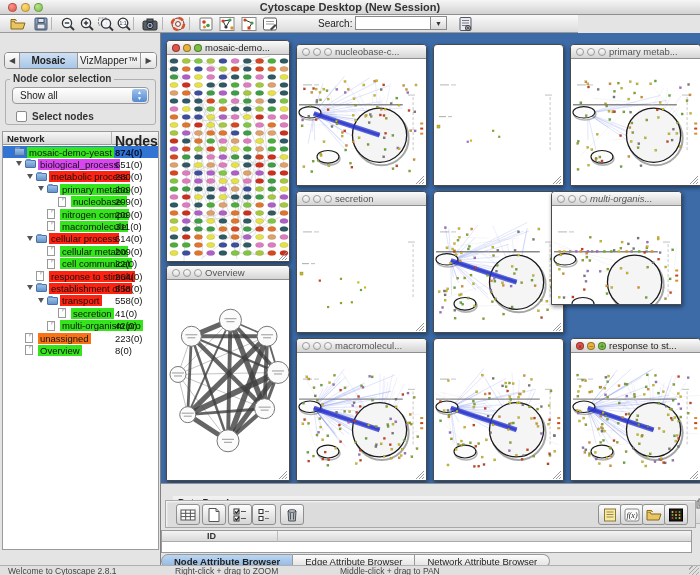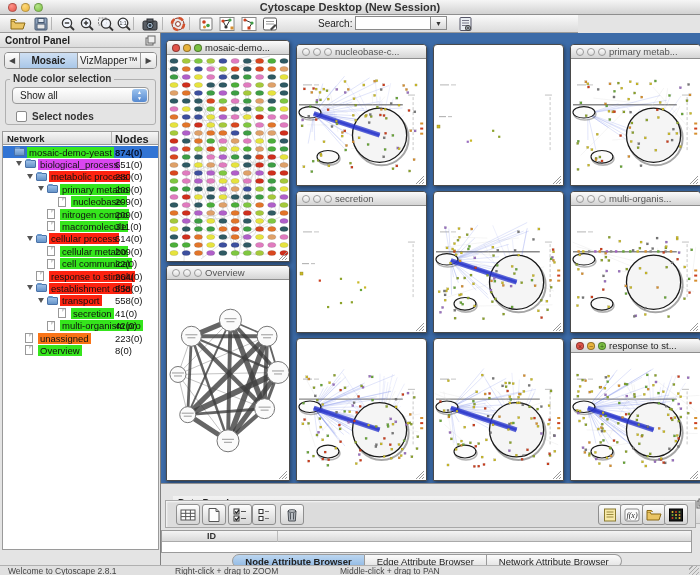--- a/index.html
+++ b/index.html
@@ -37,21 +37,21 @@
   #cp-dropdown { position:absolute; left:6px; top:7px; width:137px; height:17px; background:linear-gradient(#ffffff,#e8e8e8); border:1px solid #9a9a9a; border-radius:4px; font-size:10px; line-height:15px; padding-left:7px; }
   #cp-dropdown .stepper { position:absolute; right:1px; top:1px; width:15px; height:13px; border-radius:3px; background:linear-gradient(#9dc3ee,#5589d0); color:#fff; font-size:5px; line-height:6px; text-align:center; }
   #cp-checkbox-row { position:absolute; left:10px; top:29px; height:14px; display:flex; align-items:center; gap:5px; }
   #cp-checkbox { width:11px; height:11px; background:#fff; border:1px solid #8a8a8a; border-radius:2px; }
   #cp-checkbox-row span { font-size:10px; font-weight:bold; color:#333; }
 
   
   #net-table { position:absolute; left:2px; top:98px; width:157px; height:419px; background:#fff; border:1px solid #9a9a9a; }
   #net-head { position:absolute; left:0; top:0; width:100%; height:13px; background:linear-gradient(#f6f6f6,#d9d9d9); border-bottom:1px solid #9a9a9a; }
   #net-head .h1 { position:absolute; left:4px; top:1px; font-size:9.5px; font-weight:bold; }
-  #net-head .h2 { position:absolute; left:112px; top:1px; font-size:11px; font-weight:bold; }
+  #net-head .h2 { position:absolute; left:112px; top:1px; font-size:14px; font-weight:bold; }
   #net-head .hdiv { position:absolute; left:108px; top:0; width:1px; height:13px; background:#b5b5b5; }
   .tree-row { position:absolute; left:0; width:155px; height:12.4px; }
   .tree-row.sel-row { background:#3174d4; }
   .chip { display:inline-block; padding:0 2px; font-size:9.5px; color:#111; white-space:nowrap; max-width:92px; overflow:hidden; }
   .tr-count { position:absolute; left:112px; top:0.5px; font-size:9.5px; color:#111; }
   .sel-row .tr-count { color:#06122b; font-weight:bold; }
   .tw { position:absolute; top:3px; width:0; height:0; border-left:3.5px solid transparent; border-right:3.5px solid transparent; border-top:5px solid #555; }
   .fold { position:absolute; top:2px; width:11px; height:8px; background:linear-gradient(#9dc0e8,#6593c8); border:1px solid #4a72a8; border-radius:1px; }
   .fold:before { content:""; position:absolute; left:0; top:-2px; width:5px; height:2px; background:#6593c8; border-radius:1px 1px 0 0; }
   .filei { position:absolute; top:1px; width:8px; height:10px; background:#fff; border:1px solid #999; }
@@ -68,21 +68,21 @@
 
   
   #data-panel { position:absolute; left:161px; top:483px; width:539px; height:82px; background:#e4e4e4; border-top:1px solid #909090; }
   #dp-header { position:absolute; left:12px; top:0; width:100%; height:28px; background:linear-gradient(#f2f2f2,#dcdcdc); border-bottom:1px solid #b8b8b8;margin-top:12px; }
   #dp-toolbar { position:absolute; left:4px; top:16px; width:531px; height:28px; background:#dcdcdc; border:1px solid #a8a8a8; box-shadow:inset 1px 1px 2px rgba(255,255,255,.8); }
   .dp-btn { position:absolute; top:3px; width:24px; height:21px; background:linear-gradient(#fdfdfd,#d5d5d5); border:1px solid #8f8f8f; border-radius:3px; display:flex; align-items:center; justify-content:center; }
   #dp-table { position:absolute; left:0; top:46px; width:531px; height:23px; background:#fff; border:1px solid #9a9a9a; }
   #dp-table .th { position:absolute; left:0; top:0; width:100%; height:11px; background:linear-gradient(#f4f4f4,#d9d9d9); border-bottom:1px solid #aaa; }
   #dp-table .th .c1 { position:absolute; left:45px; top:0; font-size:9px; font-weight:bold; color:#333; }
   #dp-table .th .cdiv { position:absolute; left:115px; top:0; width:1px; height:11px; background:#bbb; }
-  #dp-tabs { position:absolute; left:0; right:7px; top:70px; height:14px; display:flex; justify-content:center; }
+  #dp-tabs { position:absolute; left:0; right:7px; top:70px; height:14px; display:flex; }
   .dp-tab { height:14px; padding:0 12px; font-size:9.5px; line-height:13px; color:#222; background:linear-gradient(#fbfbfb,#e2e2e2); border:1px solid #9a9a9a; border-left:none; }
   .dp-tab:first-child { border-left:1px solid #9a9a9a; border-radius:7px 0 0 7px; }
   .dp-tab:last-child { border-radius:0 7px 7px 0; }
   .dp-tab.sel { background:linear-gradient(#bcd6f0,#8fb8e4); font-weight:bold; }
 
   
   #statusbar { position:absolute; left:0; top:565px; width:700px; height:10px; background:#e0e0e0; border-top:1px solid #b0b0b0; }
   .status-msg { position:absolute; top:0px; font-size:8.5px; color:#444; }
   #grip { position:absolute; right:1px; top:0; width:10px; height:10px;
     background:repeating-linear-gradient(135deg,transparent,transparent 2px,#aaa 2px,#aaa 3px); }
@@ -209,27 +209,20 @@
           <circle cx="12" cy="12" r="1" fill="#444"></circle>
         </svg>
       </div>
       <div class="tb-sep" style="left: 51px;"></div>
       <div class="tb-sep" style="left: 133px;"></div>
       <div class="tb-sep" style="left: 162px;"></div>
       <div class="tb-sep" style="left: 189px;"></div>
     </div>
 
   <div id="control-panel">
-    <div id="cp-header">
-      <span class="panel-title">Control Panel</span>
-      <svg class="float-icon" style="right:4px" viewBox="0 0 11 11">
-          <rect x="1" y="3" width="7" height="7" fill="none" stroke="#666"></rect>
-          <rect x="3" y="1" width="7" height="7" fill="#eee" stroke="#666"></rect>
-        </svg>
-    </div>
     <div class="seg-group">
       <div class="seg arrow">◀</div>
       <div class="seg sel" style="flex:1">Mosaic</div>
       <div class="seg" style="flex:1.1">VizMapper™</div>
       <div class="seg arrow">▶</div>
     </div>
     <div class="groupbox">
       <span class="gb-legend">Node color selection</span>
       <div id="cp-dropdown">
         <span>Show all</span>
@@ -1225,21 +1218,21 @@
             <rect x="123.195" y="68.58" width="3" height="2" fill="#cc3e1d"></rect>
             <rect x="123.195" y="73.66" width="3" height="2" fill="#d68f2f"></rect>
             <g stroke="#9a9a9a" stroke-width="1">
               <line x1="119" y1="125" x2="127" y2="117"></line>
               <line x1="122" y1="125" x2="127" y2="120"></line>
               <line x1="125" y1="125" x2="127" y2="123"></line>
             </g>
           </svg>
         </div>
       </div>
-      <div class="iwin" style="left: 409px; top: 158px; width: 131px; height: 142px;">
+      <div class="iwin" style="left: 390px; top: 158px; width: 131px; height: 114px; font-style: italic;">
         <div class="ititle">
           <div class="iw-btn" style="left: 5px;"></div>
           <div class="iw-btn" style="left: 16px;"></div>
           <div class="iw-btn" style="left: 27px;"></div>
           <span class="itext">multi-organis...</span>
         </div>
         <div class="content">
           <svg width="129" height="127" viewBox="0 0 129 127">
             <rect x="6" y="25.400000000000002" width="9" height="1" fill="#b5b5b5"></rect>
             <rect x="17" y="25.400000000000002" width="5" height="1" fill="#c5c5c5"></rect>
@@ -1336,20 +1329,26 @@
             <rect x="123.195" y="73.66" width="3" height="2" fill="#d68f2f"></rect>
             <g stroke="#9a9a9a" stroke-width="1">
               <line x1="119" y1="125" x2="127" y2="117"></line>
               <line x1="122" y1="125" x2="127" y2="120"></line>
               <line x1="125" y1="125" x2="127" y2="123"></line>
             </g>
           </svg>
         </div>
       </div>
       <div class="iwin" style="left: 135px; top: 305px; width: 131px; height: 143px;">
+        <div class="ititle">
+          <div class="iw-btn" style="left: 5px;"></div>
+          <div class="iw-btn" style="left: 16px;"></div>
+          <div class="iw-btn" style="left: 27px;"></div>
+          <span class="itext">macromolecul...</span>
+        </div>
         <div class="content">
           <svg width="129" height="128" viewBox="0 0 129 128">
             <rect x="6" y="25.6" width="9" height="1" fill="#b5b5b5"></rect>
             <rect x="17" y="25.6" width="5" height="1" fill="#c5c5c5"></rect>
             <line x1="116.10000000000001" y1="38.4" x2="116.10000000000001" y2="92.16" stroke="#c8c8c8" stroke-width="1" stroke-dasharray="3,2"></line>
             <rect x="110.94" y="35.84" width="7" height="1" fill="#c0c0c0"></rect>
             <line x1="2" y1="46.08" x2="105.77999999999999" y2="46.08" stroke="#8a8a8a" stroke-width="1.4"></line>
             <line x1="98.38679359713569" y1="37.85784985423088" x2="78.03865852556191" y2="77.70260301828384" stroke="#dcdcdc" stroke-width="0.5" opacity="0.6"></line>
             <line x1="63.11758540710434" y1="37.80665674805641" x2="25.235825896728784" y2="77.55399107933044" stroke="#dcdcdc" stroke-width="0.5" opacity="0.6"></line>
             <line x1="39.21930602984503" y1="58.68246621489525" x2="121.6628135042265" y2="79.0084388911724" stroke="#dcdcdc" stroke-width="0.5" opacity="0.6"></line>

